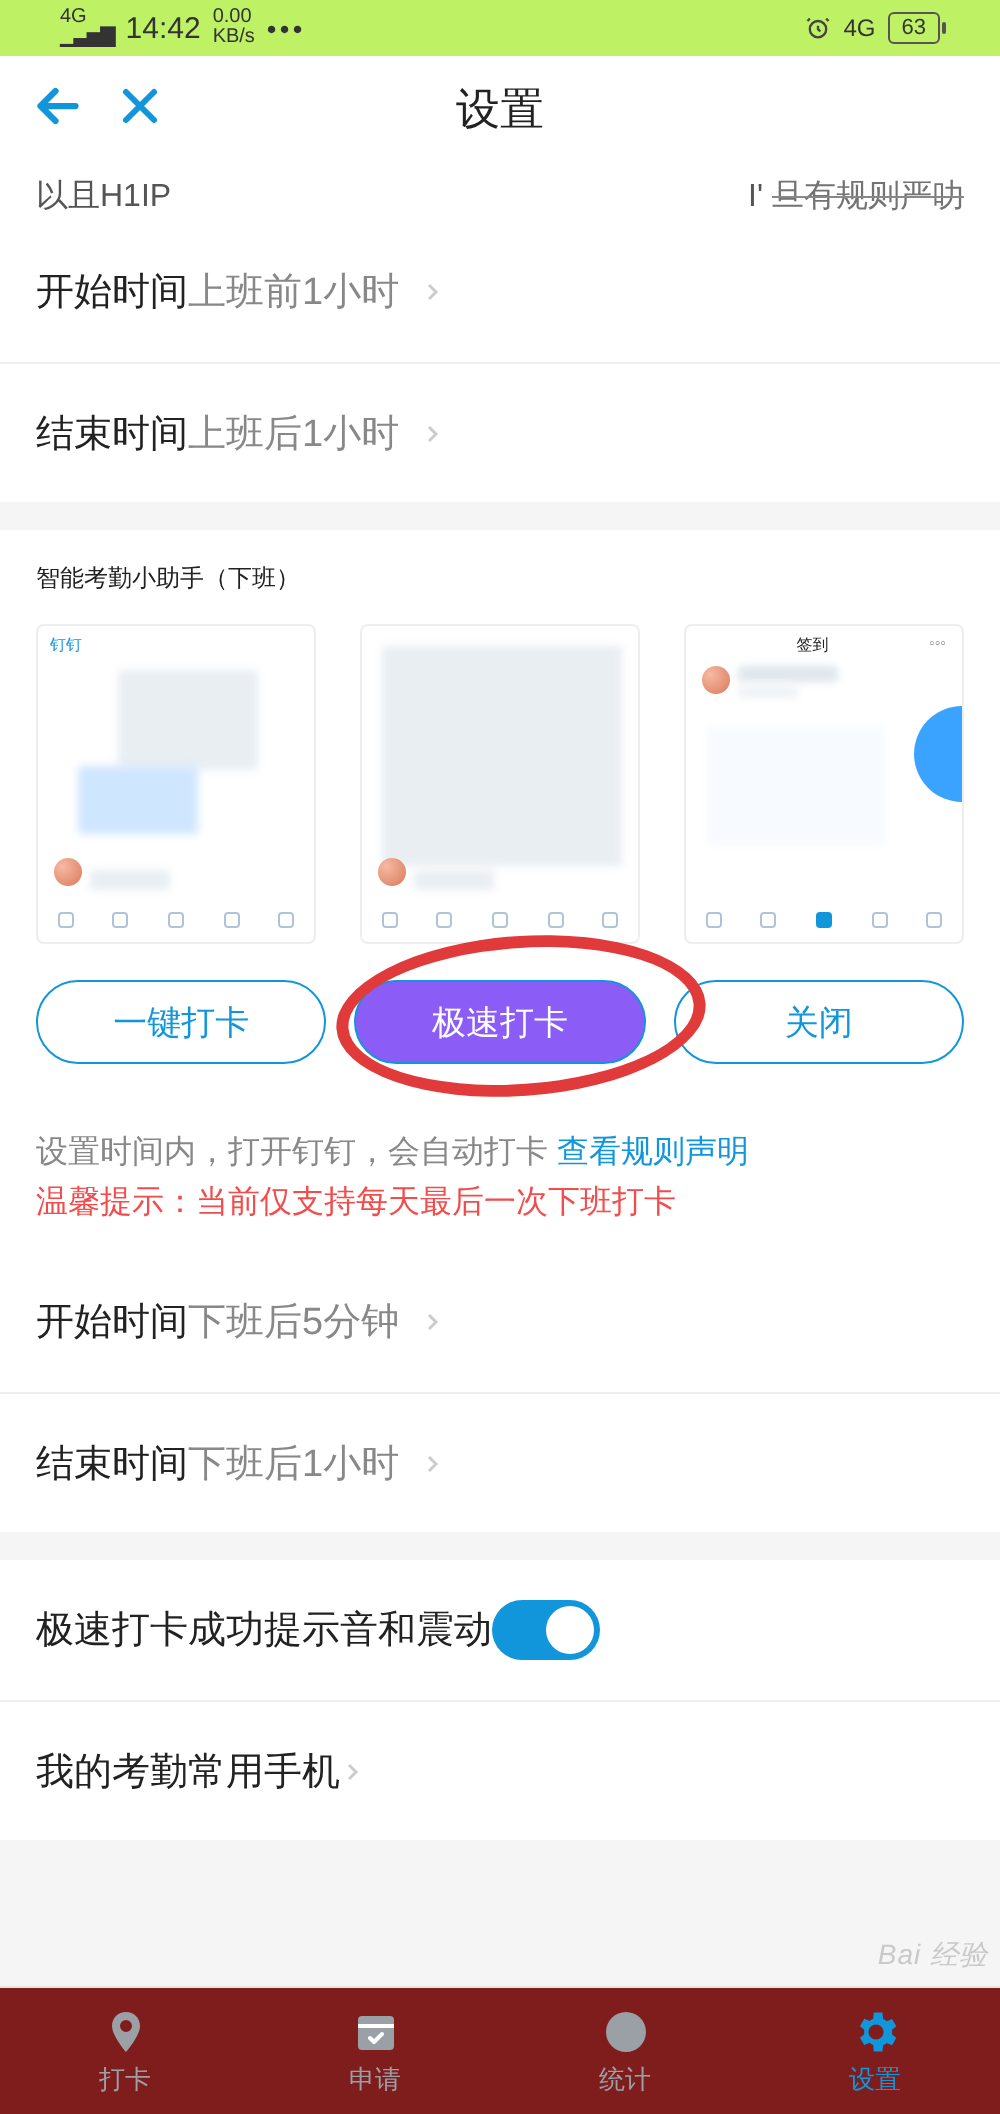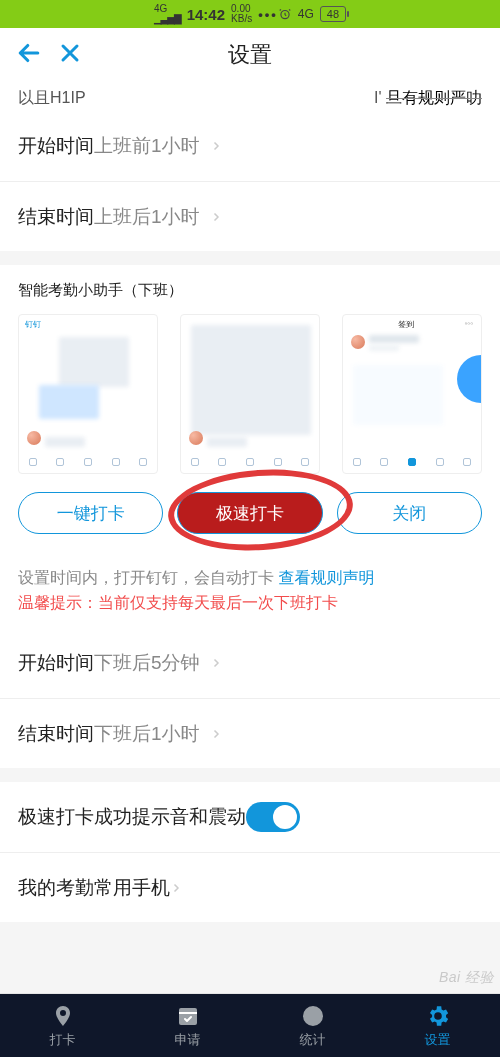--- a/index.html
+++ b/index.html
@@ -8,28 +8,28 @@
     height: 1057px;
     font-family: -apple-system, "Helvetica Neue", Arial, sans-serif;
     background: #f5f5f5;
     overflow: hidden;
     position: relative;
   }
   .status-bar {
     height: 28px;
     display: flex;
     align-items: center;
-    justify-content: center;
-    padding: 0 16px;
-    background: #84cc16;
+    justify-content: space-between;
+    padding: 0 30px;
+    background: #bef264;
     font-size: 13px;
     color: #333;
   }
   .status-left, .status-right { display: flex; align-items: center; gap: 6px; }
-  .sb-time { font-weight: 700; font-size: 15px; }
+  .sb-time { font-weight: 400; font-size: 15px; }
   .sb-kbs { font-size: 10px; line-height: 1; }
   .sb-dots { letter-spacing: 2px; font-weight: 700; }
   .sb-battery {
     border: 1.5px solid #555; border-radius: 3px;
     padding: 0 6px; font-size: 11px; line-height: 14px;
     position: relative;
   }
   .sb-battery::after {
     content: ""; position: absolute; right: -4px; top: 4px;
     width: 2px; height: 6px; background: #555; border-radius: 1px;
@@ -49,39 +49,39 @@
 
   .section-white { background: #fff; }
 
   .partial-row {
     padding: 6px 18px 2px 18px; display:flex; align-items:center;
     justify-content:space-between; color:#555; font-size:16px;
   }
   .covered {
     display:inline-block; background:#fff; width:190px; height:18px;
   }
-  .rule-link { color:#000000; text-decoration: line-through #888 1px; font-family: Liberation Mono, monospace; }
+  .rule-link { color:#737373; text-decoration: line-through #888 1px; font-family: Liberation Mono, monospace; }
   .warm-tip {
     padding: 0 18px 12px 18px; color:#f24c4c; font-size:16px;
     display:flex; align-items:center;
   }
   .warm-mid-cover { flex:1; height:18px; background:#fff; margin:0 4px; }
 
   .row-item {
     height: 70px; display:flex; align-items:center; 
     padding: 0 18px; font-size: 19px; color:#222; border-top:1px solid #eee;
   }
   .row-item:first-of-type { border-top:none; }
   .row-right { display:flex; align-items:center; gap:10px; color:#888; }
   .chevron { color:#ccc; }
 
   .gap { height: 14px; }
 
   .assistant-block { padding: 16px 18px 20px 18px; position:relative; }
-  .assistant-title { font-size: 15px; color:#222; margin-bottom: 14px; }
+  .assistant-title { font-size: 12px; color:#222; margin-bottom: 14px; }
 
   .previews { display:flex; gap:14px; justify-content:space-between; margin-bottom:18px; }
   .preview {
     width: 140px; height: 160px; background:#fff; border:1px solid #eee;
     border-radius:4px; position:relative; overflow:hidden;
   }
   .blur-box { position:absolute; background:#e9eef3; filter:blur(2px); border-radius:2px; }
   .p-hdr { position:absolute; top:4px; left:6px; font-size:8px; color:#1296db; }
   .p-avatar {
     position:absolute; width:14px; height:14px; border-radius:50%;
@@ -97,21 +97,21 @@
     position:absolute; right:-24px; top:40px; width:48px; height:48px;
     background:#3aa3ff; border-radius:50%;
   }
 
   .mode-buttons { display:flex; gap:14px; justify-content:space-between; position:relative; }
   .mode-btn {
     flex:1; height:42px; border-radius:21px; display:flex;
     align-items:center; justify-content:center; font-size:17px;
     border:1.5px solid #1296db; color:#1296db; background:#fff;
   }
-  .mode-btn.active { background:#b91c1c; color:#fff; border-color:#1296db; }
+  .mode-btn.active { background:#8b5cf6; color:#fff; border-color:#1296db; }
   .red-circle {
     position:absolute; left:150px; top:-22px; width:185px; height:80px;
     border:6px solid #e03a3a; border-radius:50%; pointer-events:none;
     transform: rotate(-4deg);
   }
 
   .desc-row { padding: 14px 18px 2px 18px; font-size:16px; color:#888; }
   .desc-row .link { color:#1296db; }
   .warm2 { padding: 2px 18px 14px 18px; color:#f24c4c; font-size:16px; }
 
@@ -119,21 +119,21 @@
     width:54px; height:30px; background:#1296db; border-radius:15px;
     position:relative;
   }
   .toggle::after {
     content:""; position:absolute; right:3px; top:3px; width:24px; height:24px;
     background:#fff; border-radius:50%;
   }
 
   .bottom-tabs {
     position:absolute; bottom:0; left:0; right:0; height:64px;
-    background:#0f172a; border-top:1px solid #e5e5e5;
+    background:#7f1d1d; border-top:1px solid #e5e5e5;
     display:flex; justify-content:space-around; align-items:center;
   }
   .tab { display:flex; flex-direction:column; align-items:center; gap:2px; color:#9aa0a6; font-size:13px; }
   .tab.active { color:#1296db; }
   .tab-icon { width:26px; height:26px; display:flex; align-items:center; justify-content:center; }
 
   .watermark {
     position:absolute; right:6px; bottom:70px; font-size:14px;
     color:rgba(120,120,120,.35); font-style:italic; letter-spacing:.5px;margin-left:44px;
   }
@@ -153,21 +153,21 @@
       <span>KB/s</span>
     </span>
     <span class="sb-dots">•••</span>
   </div>
   <div class="status-right">
     <svg class="alarm" viewBox="0 0 24 24" fill="none" stroke="#444" stroke-width="2">
       <circle cx="12" cy="13" r="7"></circle>
         <path d="M12 10v3l2 2M5 4 3 6M19 4l2 2"></path>
     </svg>
     <span style="font-size:12px">4G</span>
-    <span class="sb-battery">48</span>
+    <span class="sb-battery">63</span>
   </div>
 </div>
 
 <div class="nav-bar section-white">
   <span class="nav-back">
     <svg width="30" height="30" viewBox="0 0 24 24" fill="none" stroke="#1296db" stroke-width="2.5" stroke-linecap="round" stroke-linejoin="round">
         <path d="M19 12H5M11 18l-6-6 6-6"></path>
       </svg>
   </span>
   <span class="nav-close">

